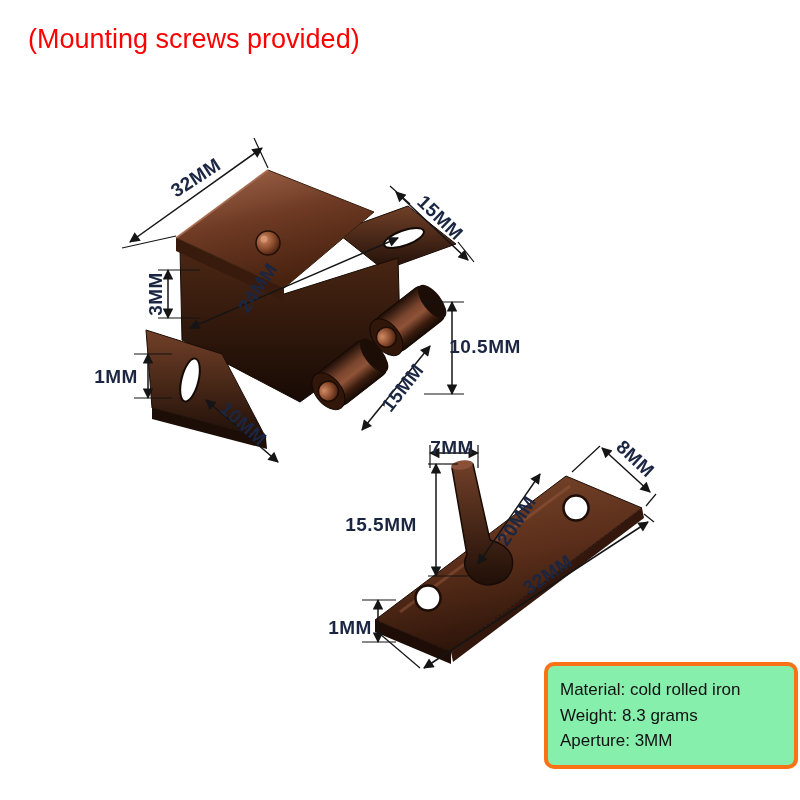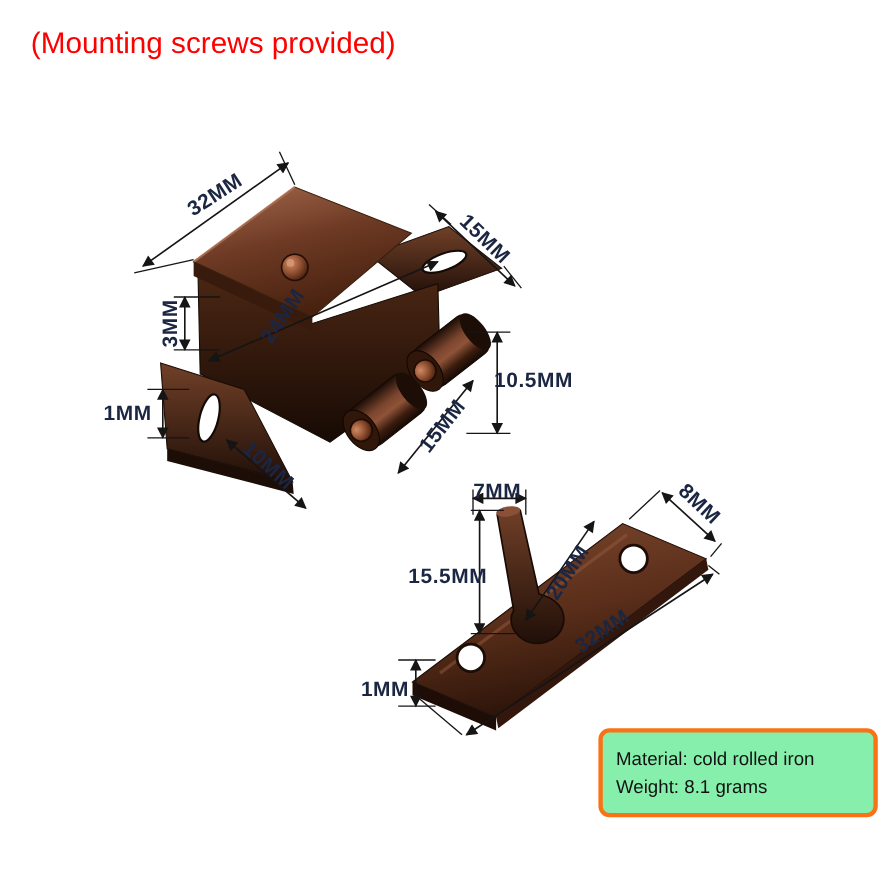--- a/index.html
+++ b/index.html
@@ -168,23 +168,24 @@
   <div class="dim" style="left:196px;top:178px;--r:-33deg">32MM</div>
   <div class="dim" style="left:440px;top:218px;--r:44deg">15MM</div>
   <div class="dim" style="left:156px;top:294px;--r:-90deg">3MM</div>
   <div class="dim" style="left:258px;top:288px;--r:-56deg">24MM</div>
   <div class="dim" style="left:116px;top:377px;--r:0deg">1MM</div>
   <div class="dim" style="left:243px;top:424px;--r:42deg">10MM</div>
   <div class="dim" style="left:403px;top:388px;--r:-52deg">15MM</div>
   <div class="dim" style="left:485px;top:347px;--r:0deg">10.5MM</div>
   <div class="dim" style="left:452px;top:448px;--r:0deg">7MM</div>
   <div class="dim" style="left:635px;top:459px;--r:43deg">8MM</div>
-  <div class="dim" style="left:407px;top:525px;--r:0deg">15.5MM</div>
+  <div class="dim" style="left:381px;top:525px;--r:0deg">15.5MM</div>
   <div class="dim" style="left:517px;top:521px;--r:-57deg">20MM</div>
   <div class="dim" style="left:548px;top:575px;--r:-34deg">32MM</div>
   <div class="dim" style="left:350px;top:628px;--r:0deg">1MM</div>
 
   <div class="info-box">
     <div>Material: cold rolled iron</div>
-    <div>Weight: 8.1 grams</div>
+    <div>Weight: 8.3 grams</div>
+    <div>Aperture: 3MM</div>
   </div>
 
 </div>
 
 </body></html>

